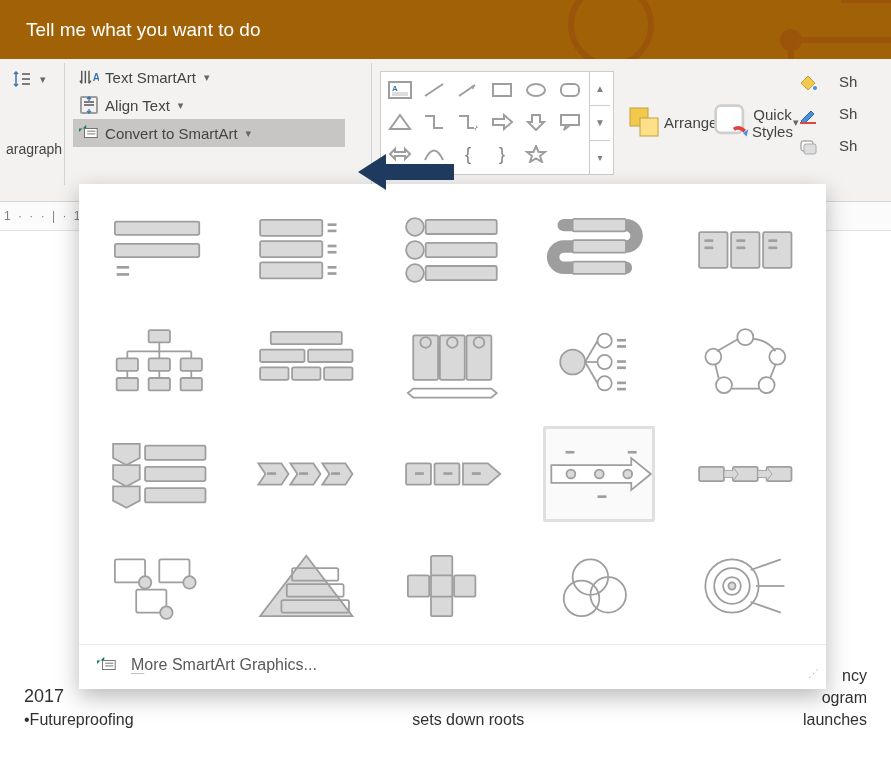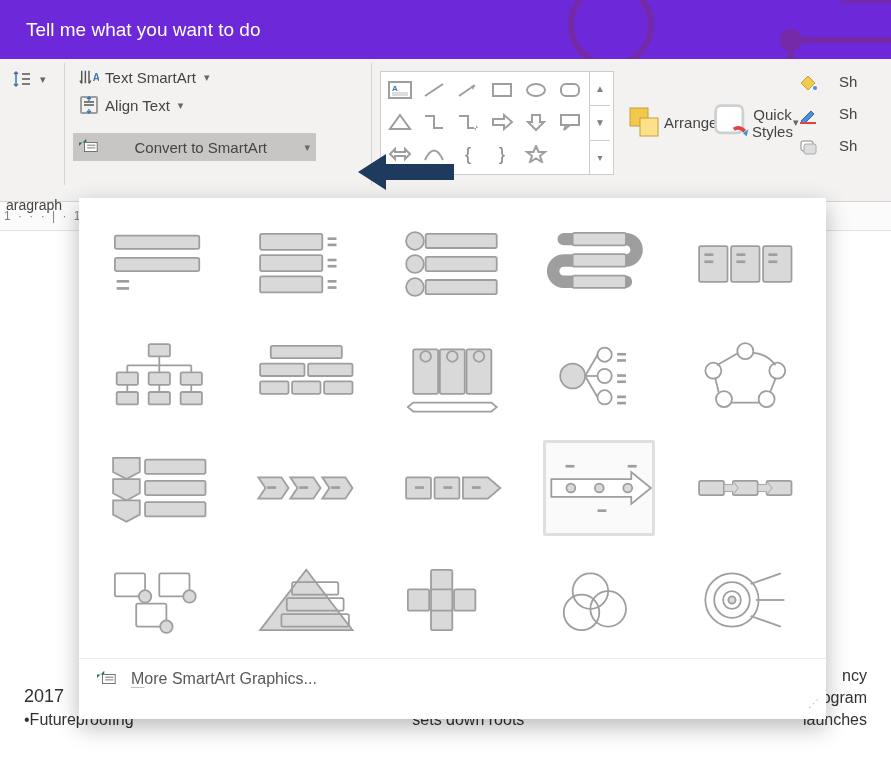--- a/index.html
+++ b/index.html
@@ -9,21 +9,21 @@
     font-size: 14px;
     color: #444;
     background: #fff;
     width: 891px;
     height: 774px;
     overflow: hidden;
     position: relative;
   }
   
   .tell-me-bar {
-    background: #6d28d9;
+    background: #a16207;
     color: #fff;
     height: 59px;
     display: flex;
     align-items: center;
     padding-left: 26px;
     font-size: 19px;
     font-weight: 300;
     position: relative;
     overflow: hidden;
   }
@@ -203,26 +203,26 @@
     left: 358px;
     top: 152px;
     width: 96px;
     height: 40px;
     z-index: 50;
   }
   
   .smartart-panel {
     position: absolute;
     left: 79px;
-    top: 198px;
+    top: 184px;
     width: 747px;
     background: #fff;
     box-shadow: 0 8px 22px rgba(0,0,0,0.28);
     z-index: 40;
-    padding-bottom: 20px;
+    padding-bottom: 4px;
   }
   .smartart-grid {
     display: grid;
     grid-template-columns: repeat(5, 1fr);
     gap: 16px 34px;
     padding: 18px 24px 10px 24px;
   }
   .sa-item {
     height: 90px;
     display: flex;
@@ -285,21 +285,21 @@
               <path d="M4 3 v14 M2 5 l2 -2 l2 2 M2 15 l2 2 l2 -2"></path>
             </g>
             <g stroke="#555" stroke-width="1.5">
               <path d="M10 5 h8 M10 10 h8 M10 15 h8"></path>
             </g>
           </svg>
       </span>
       <span class="caret">▾</span>
     </button>
     <div style="flex:1"></div>
-    <div class="label" style="position:static;margin-top:104px">aragraph</div>
+    <div class="label" style="position:static;margin-top:48px">aragraph</div>
   </div>
 
   <div class="sep"></div>
 
   <div class="group" style="width:290px">
     <button class="btn-thin">
       <span class="icon-stub">
         <svg width="22" height="20" viewBox="0 0 22 20">
             <g stroke="#555" stroke-width="1.6" fill="none">
               <path d="M3 3 v14 M7 3 v14 M11 3 v14"></path>
@@ -318,21 +318,21 @@
             <g stroke="#555" stroke-width="1.5">
               <path d="M5 7 h10 M5 10 h10"></path>
             </g>
             <path d="M10 2 v4 M8 4 l2 -2 l2 2" stroke="#3a76b1" stroke-width="1.3" fill="none"></path>
             <path d="M10 18 v-4 M8 16 l2 2 l2 -2" stroke="#3a76b1" stroke-width="1.3" fill="none"></path>
           </svg>
       </span>
       <span>Align Text</span>
       <span class="caret">▾</span>
     </button>
-    <button class="btn-thin active" style="margin-top:14px;width:243px;justify-content:space-between">
+    <button class="btn-thin active" style="width:272px;justify-content:flex-start">
       <span class="icon-stub">
         <svg width="22" height="18" viewBox="0 0 22 18">
             <polygon points="0,8 8,0 8,4 0,4" fill="#1f7a4d"></polygon>
             <rect x="6" y="4" width="14" height="10" fill="#fff" stroke="#6a6a6a"></rect>
             <g stroke="#6a6a6a" stroke-width="1">
               <path d="M9 7 h9 M9 10 h9"></path>
             </g>
           </svg>
       </span>
       <span>Convert to SmartArt</span>

